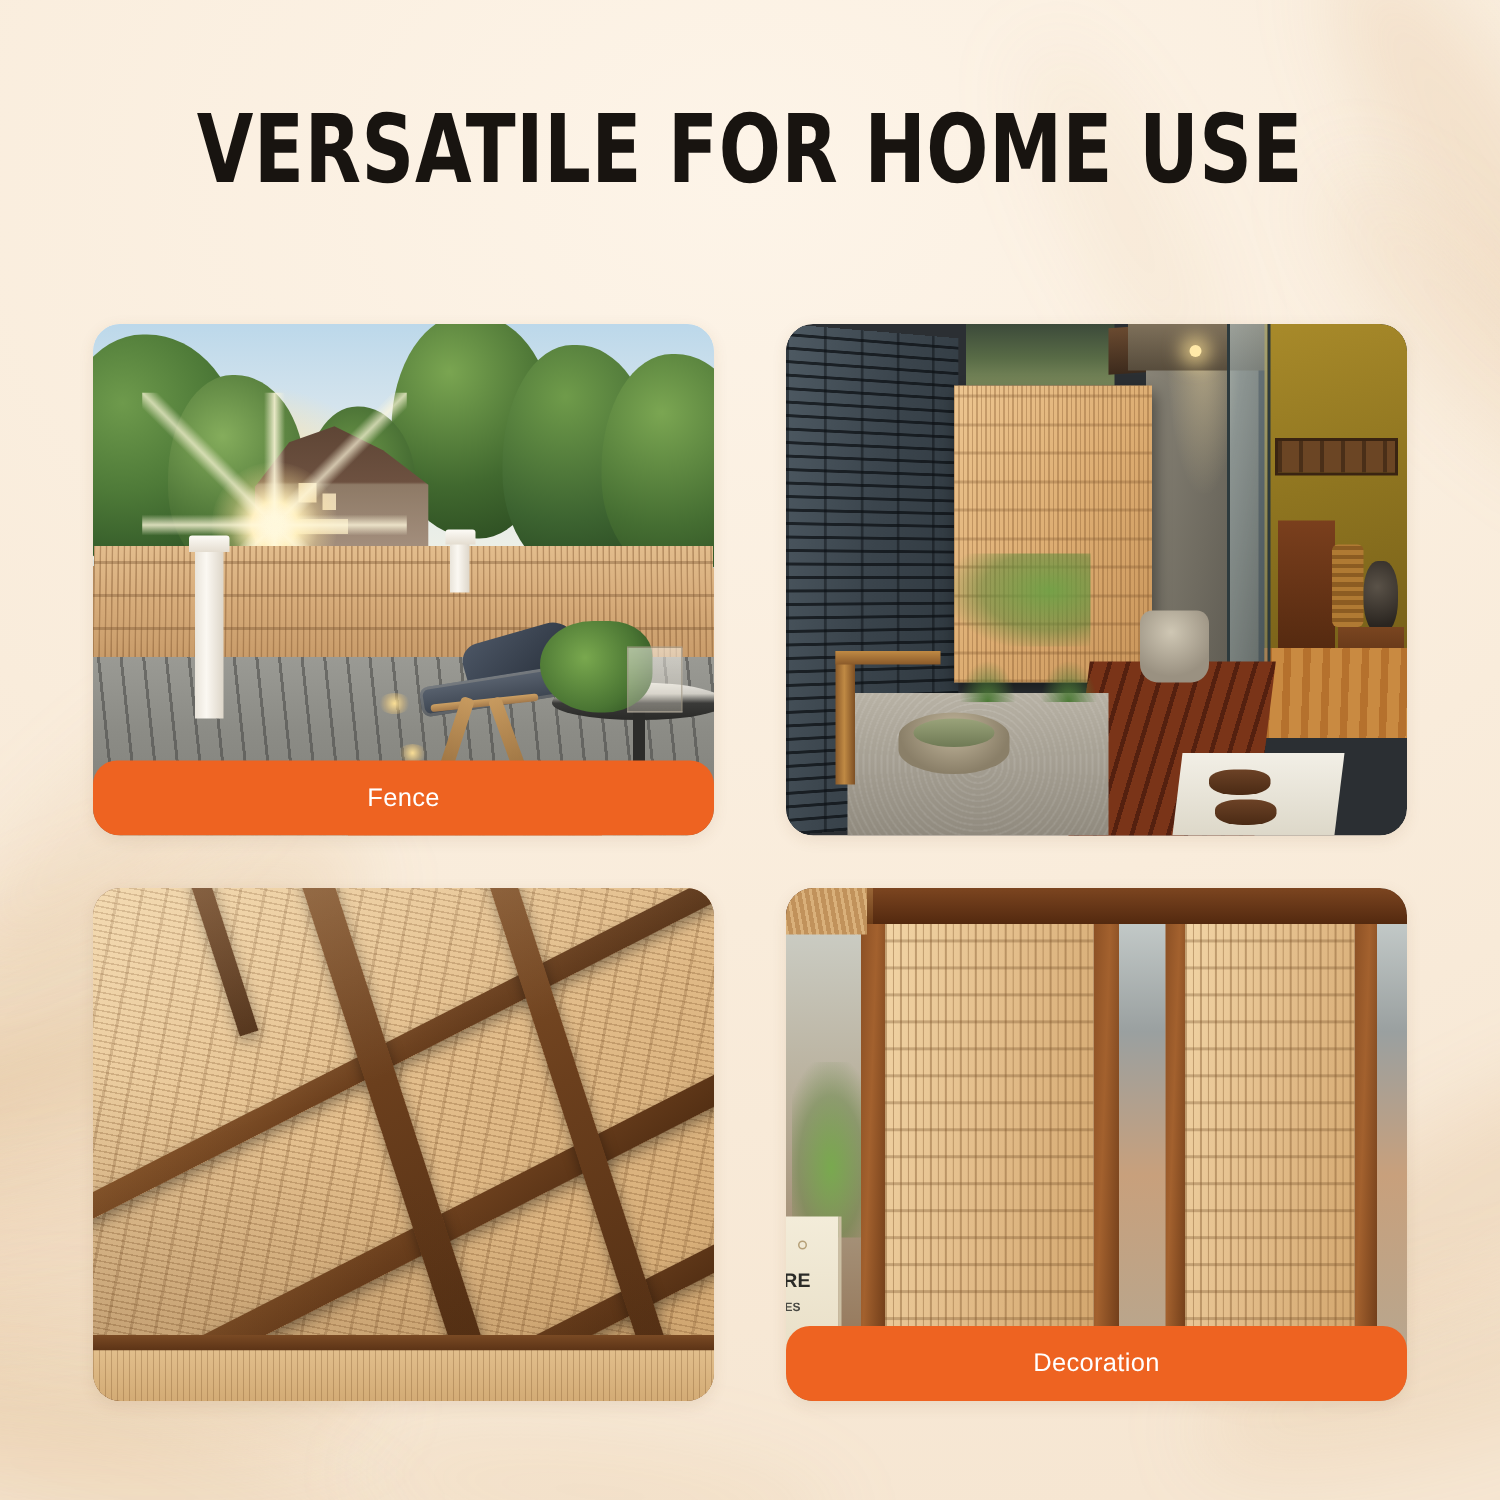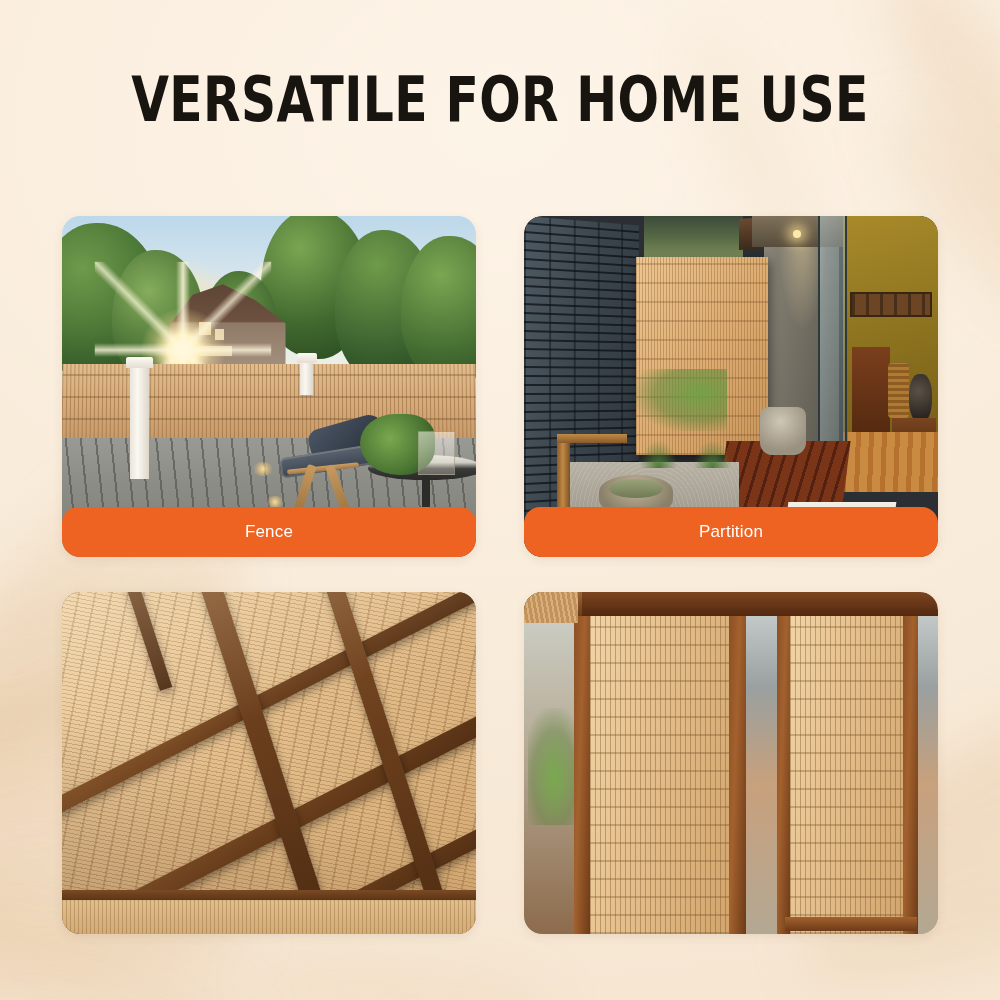--- a/index.html
+++ b/index.html
@@ -627,23 +627,20 @@
         <div class="grass s2"></div>
         <div class="basin">
           <div class="water"></div>
         </div>
         <div class="bamboo"></div>
         <div class="bamboo2"></div>
         <div class="mat"></div>
         <div class="slip s1"></div>
         <div class="slip s2"></div>
       </div>
-      <div class="label">
-        <span>Partition</span>
-      </div>
     </div>
 
     <div class="card">
       <div class="photo p3">
         <div class="reedbase"></div>
         <div class="beam b1"></div>
         <div class="beam b2"></div>
         <div class="beam b3"></div>
         <div class="beam b6"></div>
         <div class="beam b4"></div>
@@ -663,17 +660,25 @@
         <div class="panel pa"></div>
         <div class="panel pb"></div>
         <div class="frame f1"></div>
         <div class="frame f2"></div>
         <div class="frame f3"></div>
         <div class="frame f4"></div>
         <div class="topbeam"></div>
         <div class="topbeam left"></div>
         <div class="reedtop"></div>
         <div class="footrail"></div>
+        <div class="sign">
+          <div class="s-dot"></div>
+          <div class="s-line1">RE</div>
+          <div class="s-line2">ES</div>
+        </div>
+      </div>
+      <div class="label">
+        <span>Decoration</span>
       </div>
     </div>
 
   </div>
 </div>
 
 </body></html>

